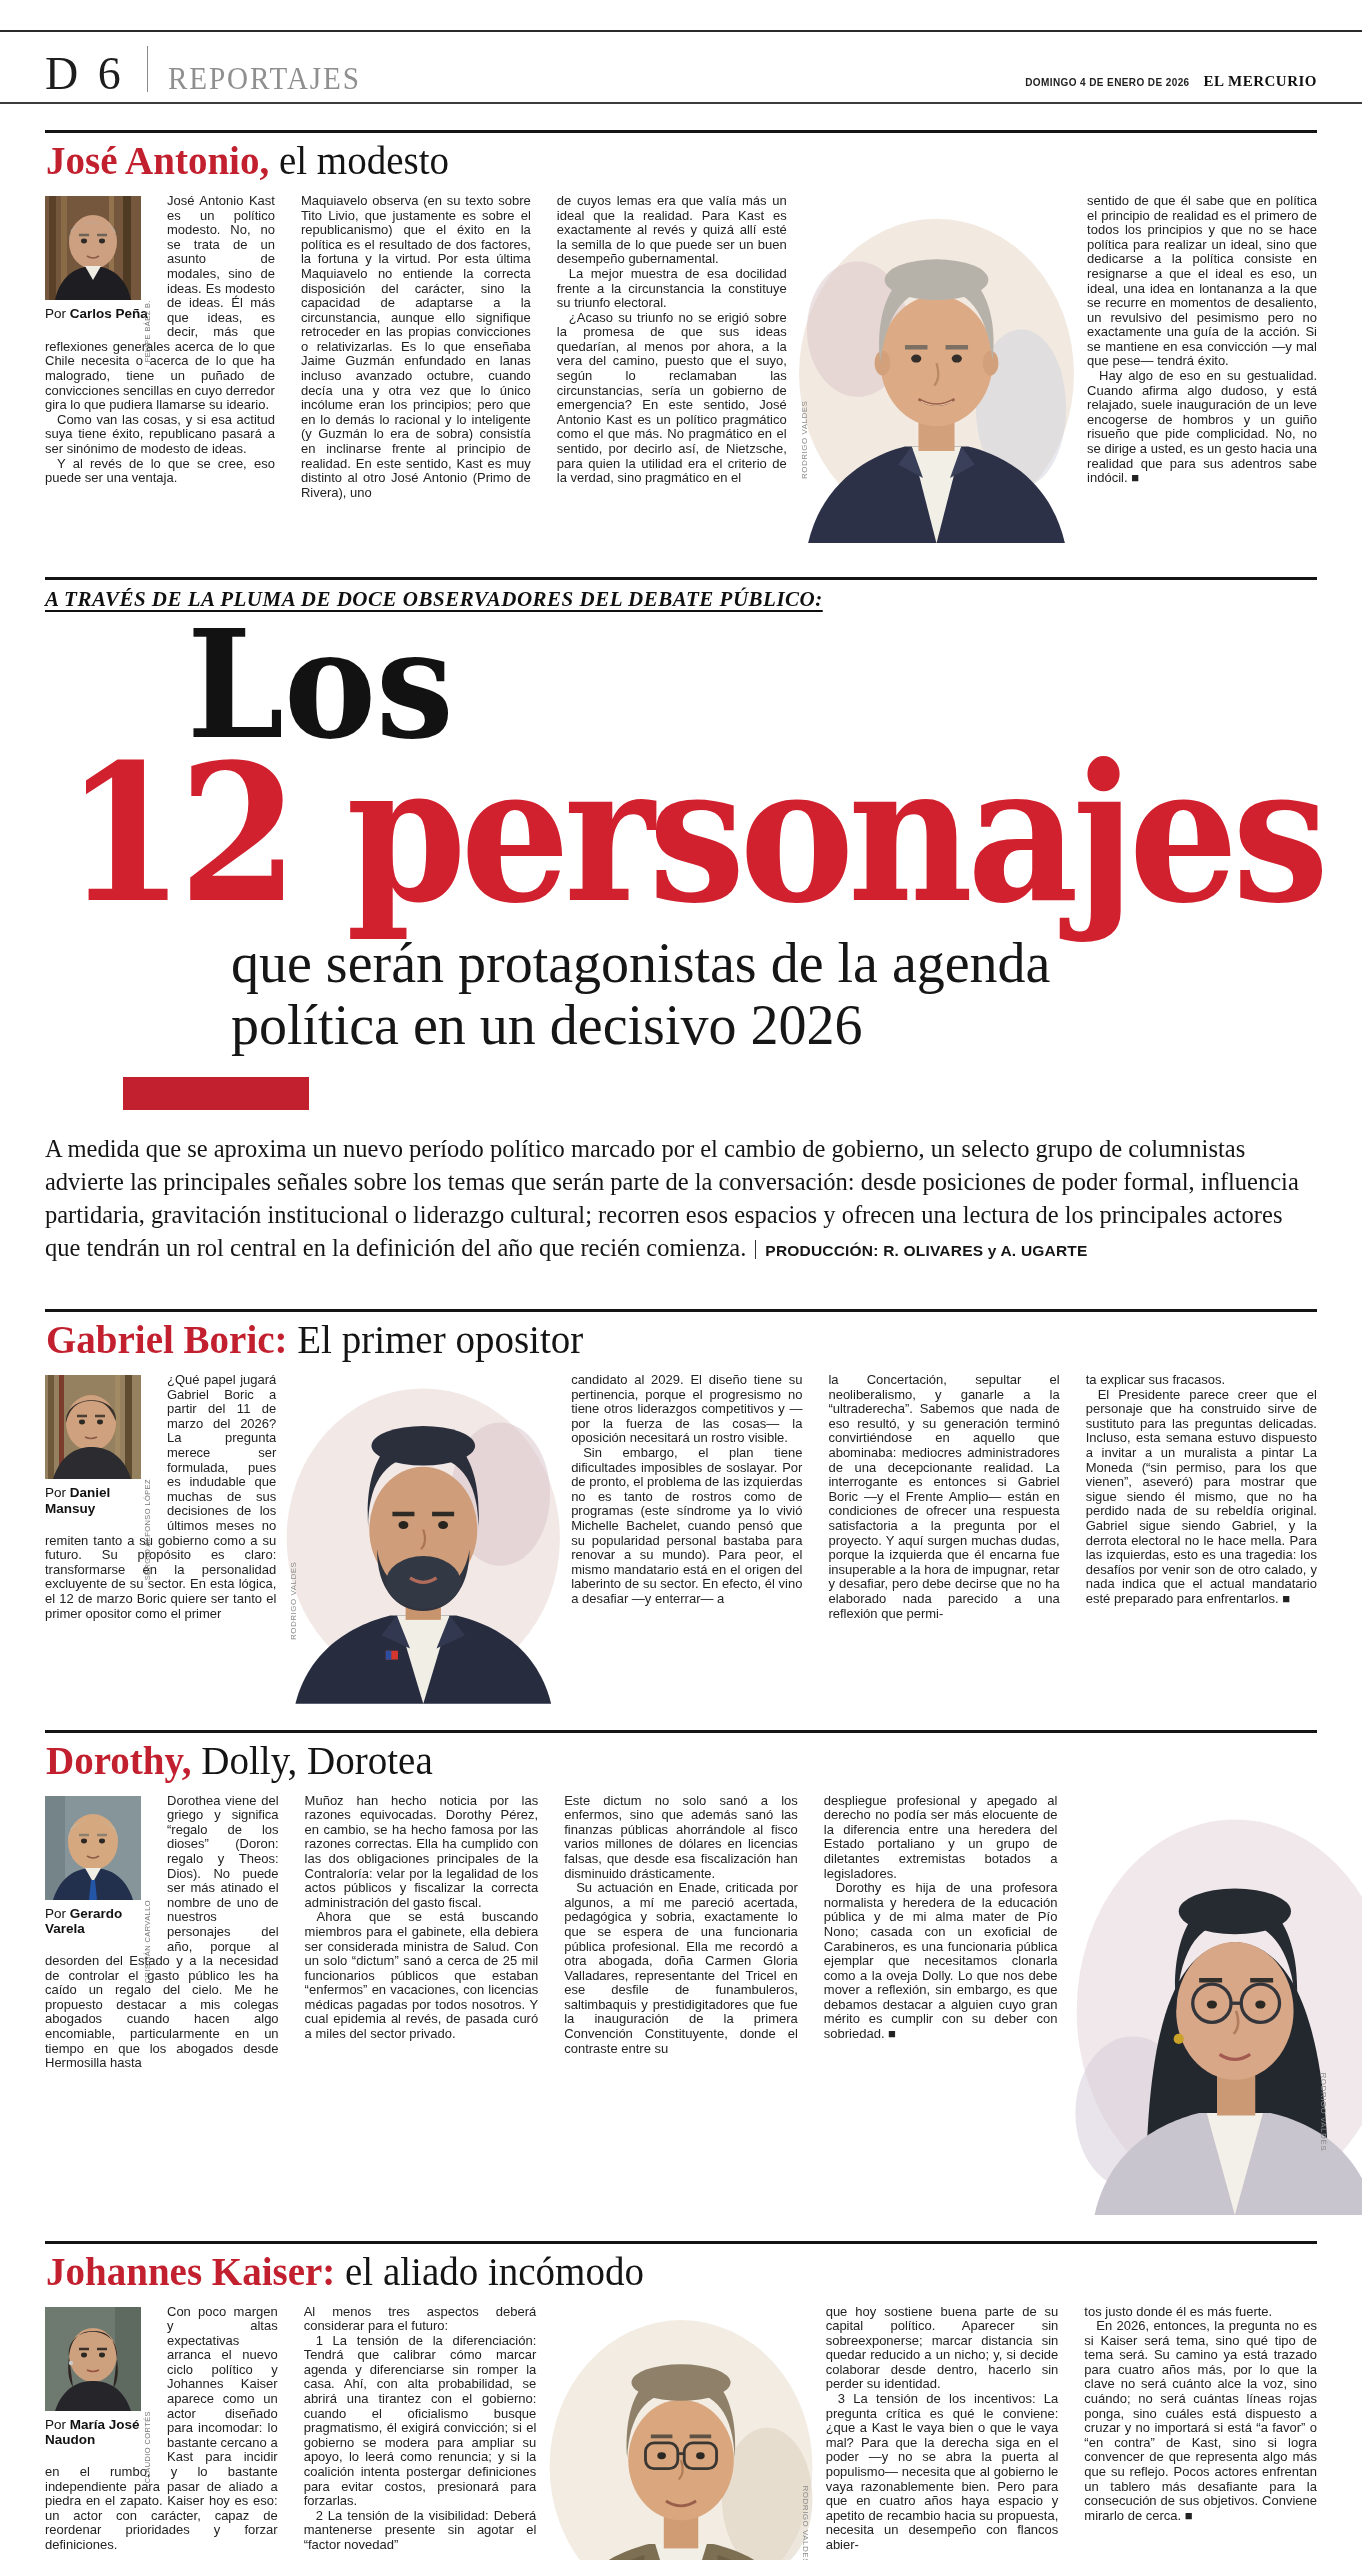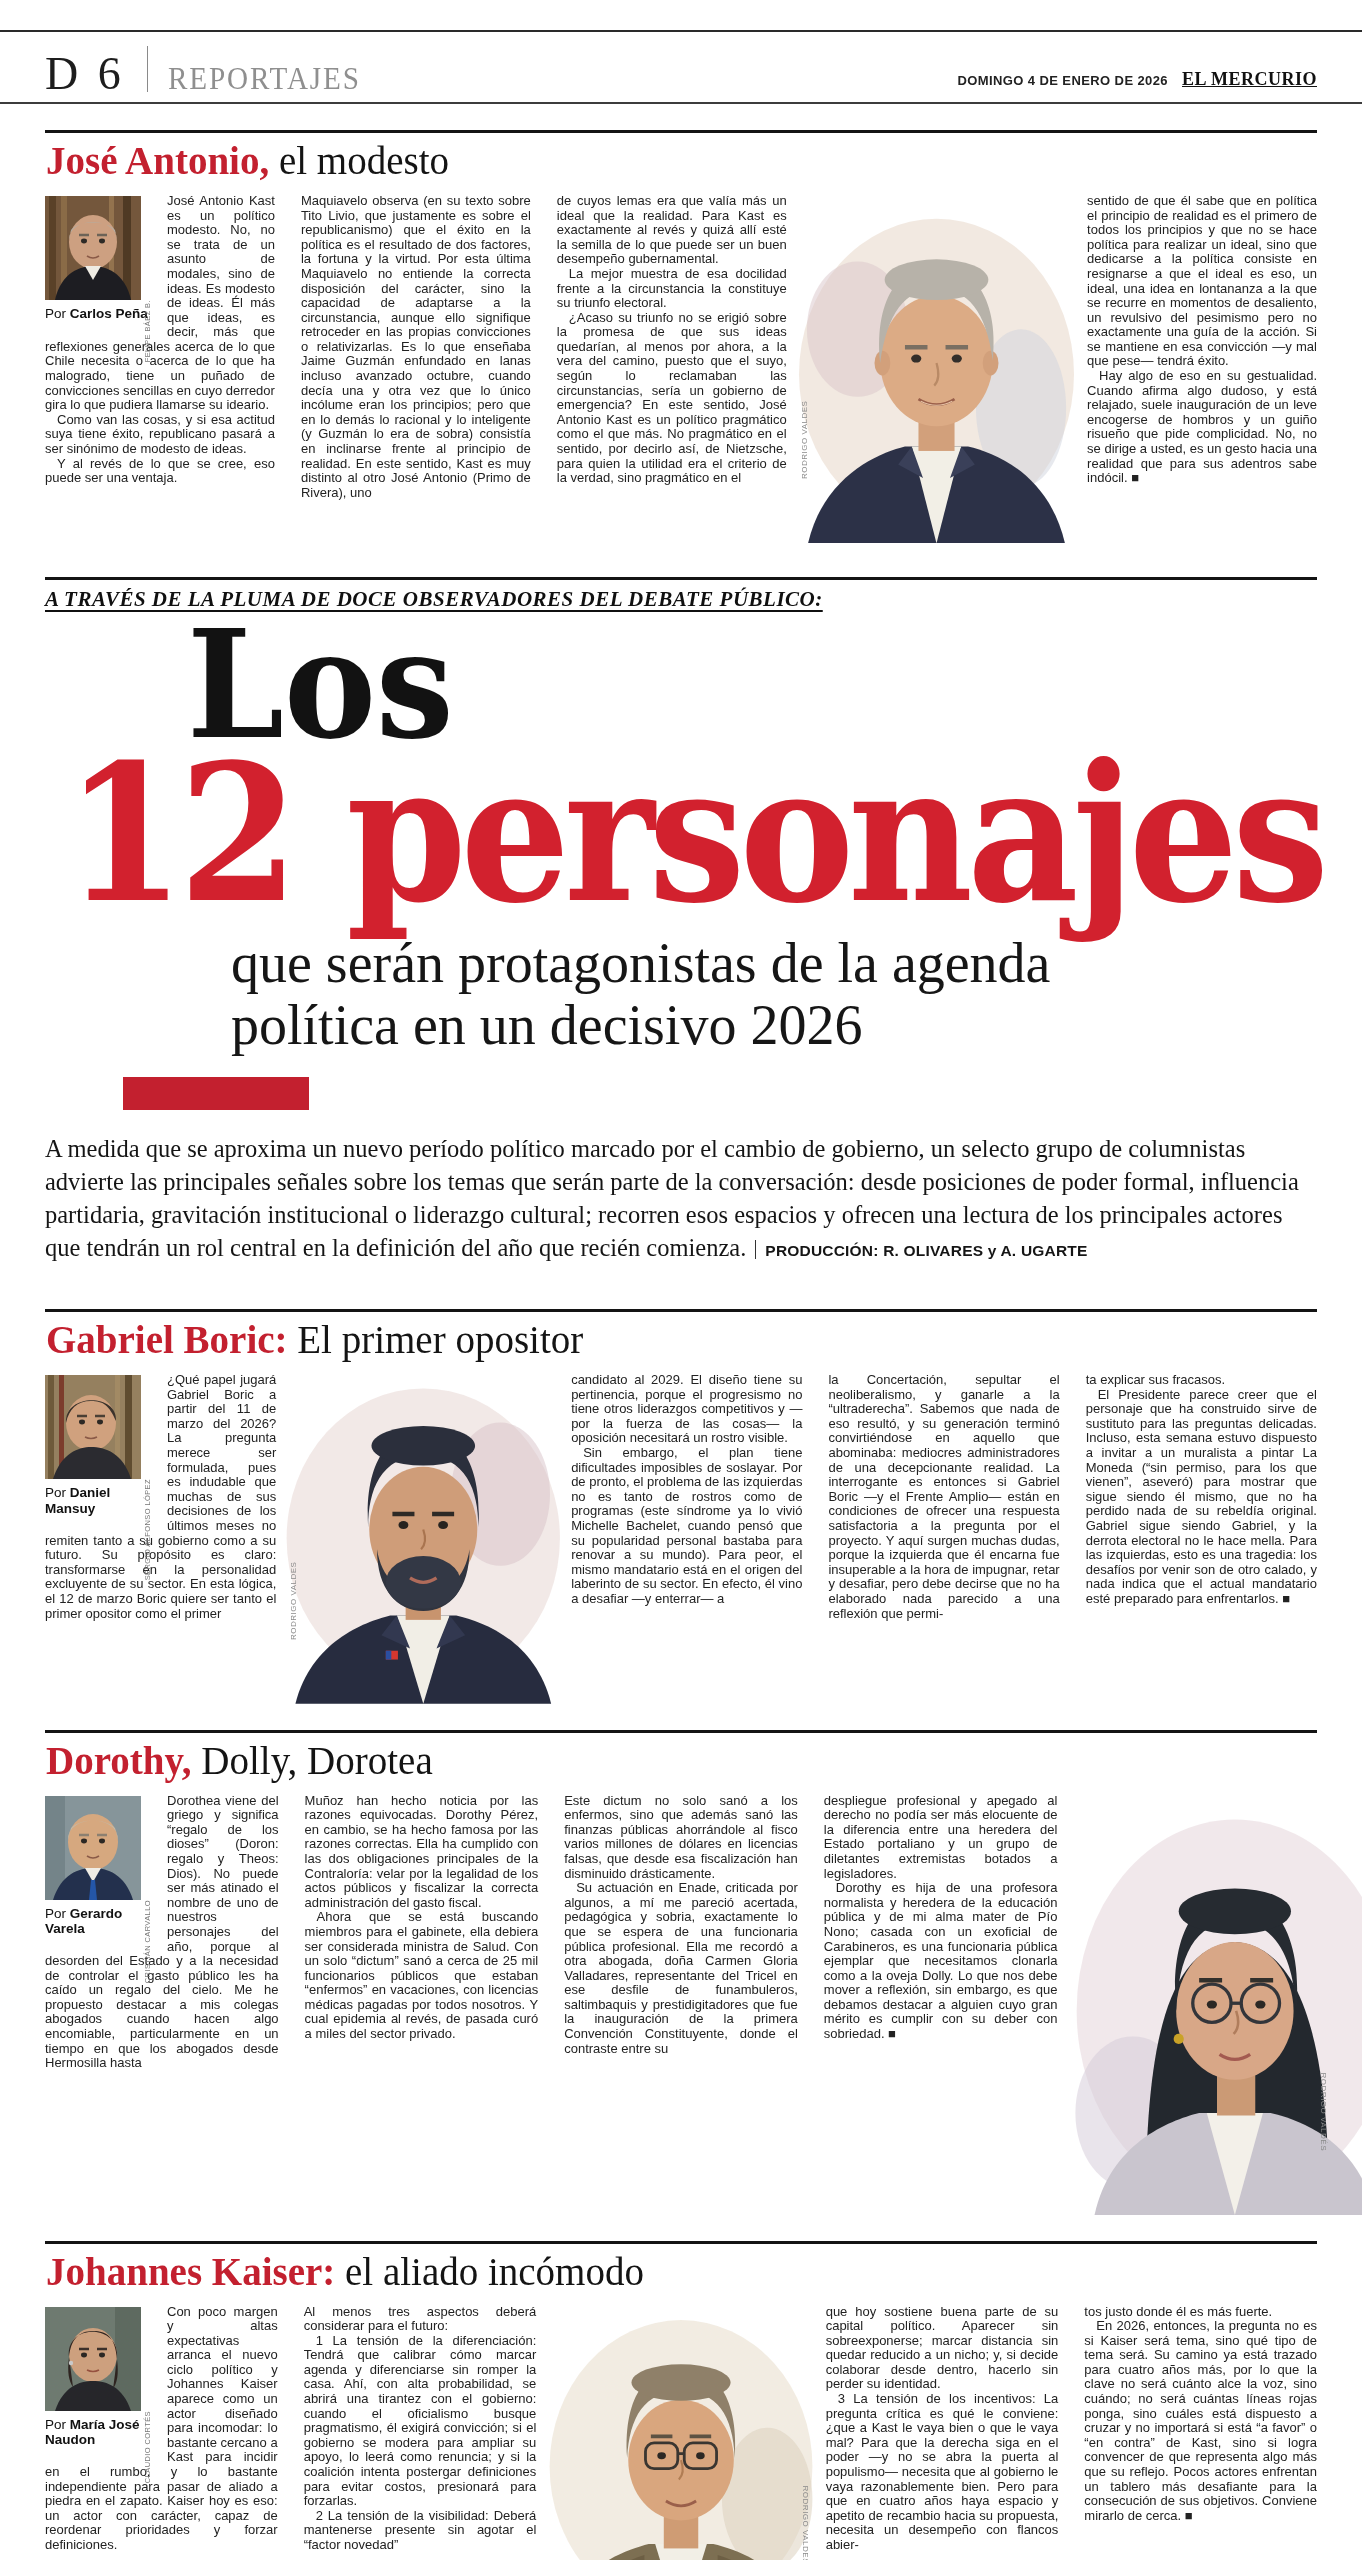--- a/index.html
+++ b/index.html
@@ -9,22 +9,22 @@
     background: #ffffff; color:#1b1b1b; overflow: hidden;
     font-family: "Liberation Sans", sans-serif;
   }
   .top-rule { border-top: 2px solid #2a2a2a; margin-top: 30px; }
   
   .masthead { display:flex; align-items:flex-end; padding: 14px 45px 8px 45px; }
   .pageno { font-family:"Liberation Serif",serif; font-size:46px; line-height:.9; letter-spacing:4px; color:#1d1d1d; }
   .mast-div { width:1px; height:46px; background:#8a8a8a; margin:0 20px 2px 22px; }
   .section-name { font-family:"Liberation Serif",serif; font-size:31px; line-height:1; color:#8f8f8f; letter-spacing:2px; transform:scaleX(.94); transform-origin:left bottom; }
   .mast-right { margin-left:auto; display:flex; align-items:baseline; gap:14px; padding-bottom:4px; }
-  .mast-date { font-size:13px; font-weight:bold; letter-spacing:.4px; color:#222;margin-left:20px; }
-  .mast-paper { font-family:"Liberation Serif",serif; font-size:18px; font-weight:bold; letter-spacing:.5px; color:#111;text-decoration:underline; }
+  .mast-date { font-size:10px; font-weight:bold; letter-spacing:.4px; color:#222;margin-left:20px; }
+  .mast-paper { font-family:"Liberation Serif",serif; font-size:15px; font-weight:bold; letter-spacing:.5px; color:#111; }
   .header-rule { border-top:2px solid #3c3c3c; }
   
   .article { padding: 0 45px; margin-top: 26px; }
   .article .rule { border-top:3px solid #141414; margin-bottom:8px; }
   h2 { font-family:"Liberation Serif",serif; font-size:39px; line-height:1.05; font-weight:normal; margin:2px 0 12px 1px; color:#141414;}
   h2 .hl-red { color:#c3202f; font-weight:bold; }
   .cols { display:grid; grid-template-columns:repeat(5,1fr); gap:26px; }
   .col p { font-size:13px; line-height:14.6px; text-align:justify; color:#222; }
   .col p + p { text-indent:12px; }
   

